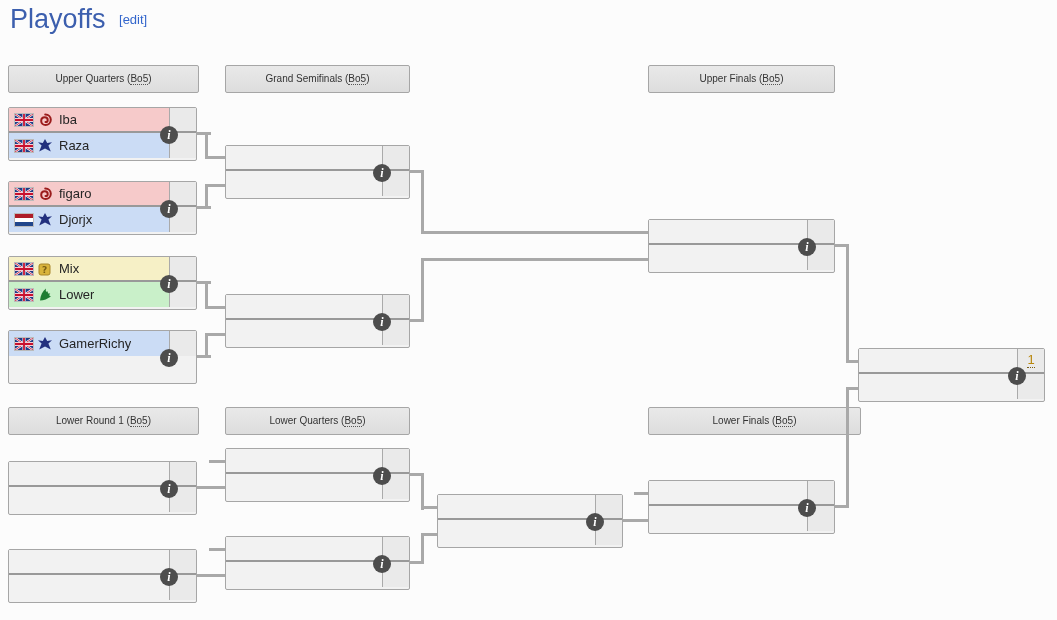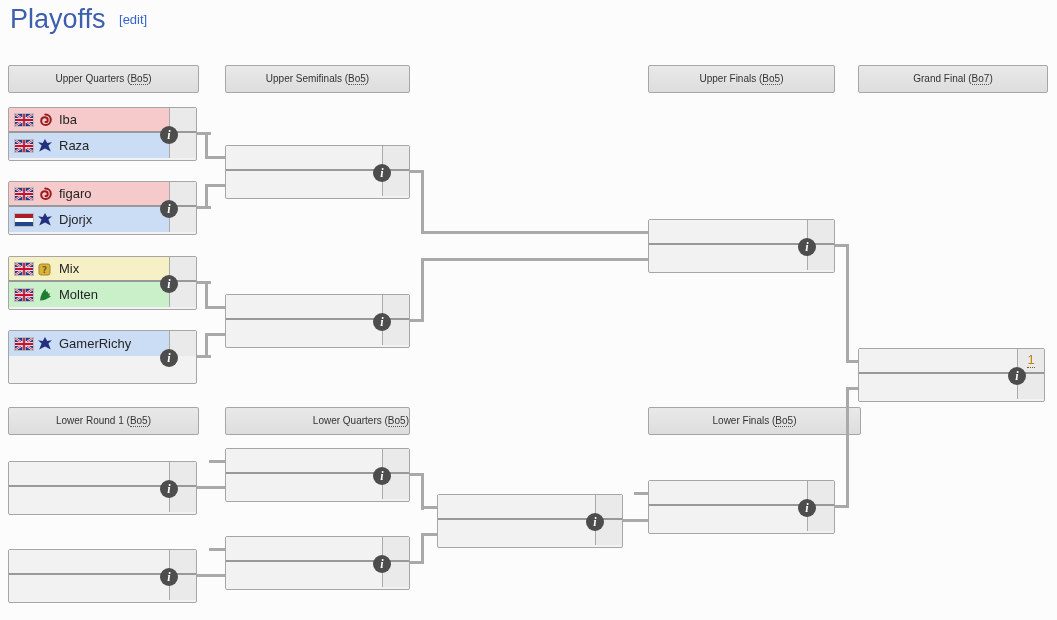--- a/index.html
+++ b/index.html
@@ -42,26 +42,25 @@
 <body>
 
 <div class="canvas">
 
   <div class="titlebar">
     <span class="page-title">Playoffs</span>
     <a class="edit-link">[edit]</a>
   </div>
 
   <div class="hdr" style="left:8px;top:65px;width:191px;"><span>Upper Quarters (</span><span class="abbr">Bo5</span><span>)</span></div>
-  <div class="hdr" style="left:225px;top:65px;width:185px;"><span>Upper Semifinals (</span><span class="abbr">Bo5</span><span>)</span></div>
+  <div class="hdr" style="left:225px;top:65px;width:185px;"><span>Grand Semifinals (</span><span class="abbr">Bo5</span><span>)</span></div>
   <div class="hdr" style="left:648px;top:65px;width:187px;"><span>Upper Finals (</span><span class="abbr">Bo5</span><span>)</span></div>
-  <div class="hdr" style="left:858px;top:65px;width:190px;"><span>Grand Final (</span><span class="abbr">Bo7</span><span>)</span></div>
 
   <div class="hdr" style="left:8px;top:407px;width:191px;"><span>Lower Round 1 (</span><span class="abbr">Bo5</span><span>)</span></div>
-  <div class="hdr" style="left:225px;top:407px;width:185px;text-align:right;"><span>Lower Quarters (</span><span class="abbr">Bo5</span><span>)</span></div>
+  <div class="hdr" style="left:225px;top:407px;width:185px;"><span>Lower Quarters (</span><span class="abbr">Bo5</span><span>)</span></div>
   <div class="hdr" style="left:648px;top:407px;width:213px;"><span>Lower Finals (</span><span class="abbr">Bo5</span><span>)</span></div>
 
   <div class="match" style="left:8px;top:181px;width:189px;">
     <div class="row top race-zerg">
       <span class="flag">
           <svg viewBox="0 0 60 30" width="18" height="12" preserveAspectRatio="none">
             <rect width="60" height="30" fill="#1f3c87"></rect>
             <path d="M0,0 60,30 M60,0 0,30" stroke="#fff" stroke-width="6"></path>
             <path d="M0,0 60,30 M60,0 0,30" stroke="#c8102e" stroke-width="2.5"></path>
             <rect x="25" width="10" height="30" fill="#fff"></rect>
@@ -173,21 +172,21 @@
             <rect y="10" width="60" height="10" fill="#fff"></rect>
             <rect x="27" width="6" height="30" fill="#c8102e"></rect>
             <rect y="12" width="60" height="6" fill="#c8102e"></rect>
           </svg>
         </span>
       <span class="race">
           <svg viewBox="0 0 16 16">
             <path d="M3 13.5 C3.5 8 5.5 4.5 9 1.5 C8.3 4.6 9.3 5.6 11 4.2 C10.4 6.2 11.2 7 13.2 6.3 C11.8 8.2 12.2 9.2 14 9.4 C10.5 11.6 7 13.5 3 13.5 Z" fill="#1e7d32"></path>
           </svg>
         </span>
-      <span class="pname">Molten</span>
+      <span class="pname">Lower</span>
       <span class="score"></span>
     </div>
     <span class="info"></span>
   </div>
 
   <div class="match" style="left:8px;top:330px;width:189px;">
     <div class="row race-terran">
       <span class="flag">
           <svg viewBox="0 0 60 30" width="18" height="12" preserveAspectRatio="none">
             <rect width="60" height="30" fill="#1f3c87"></rect>

